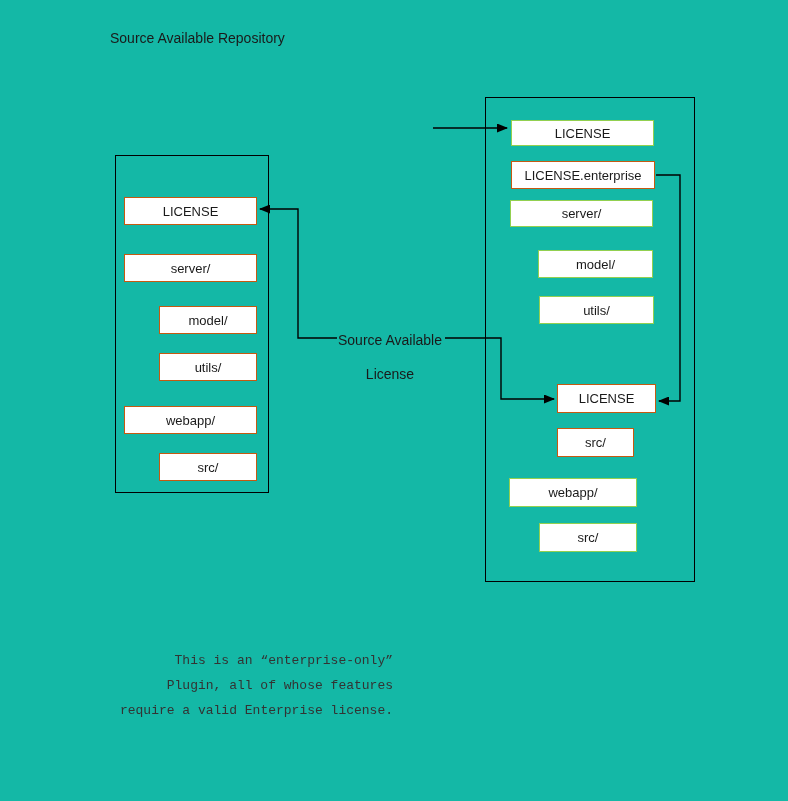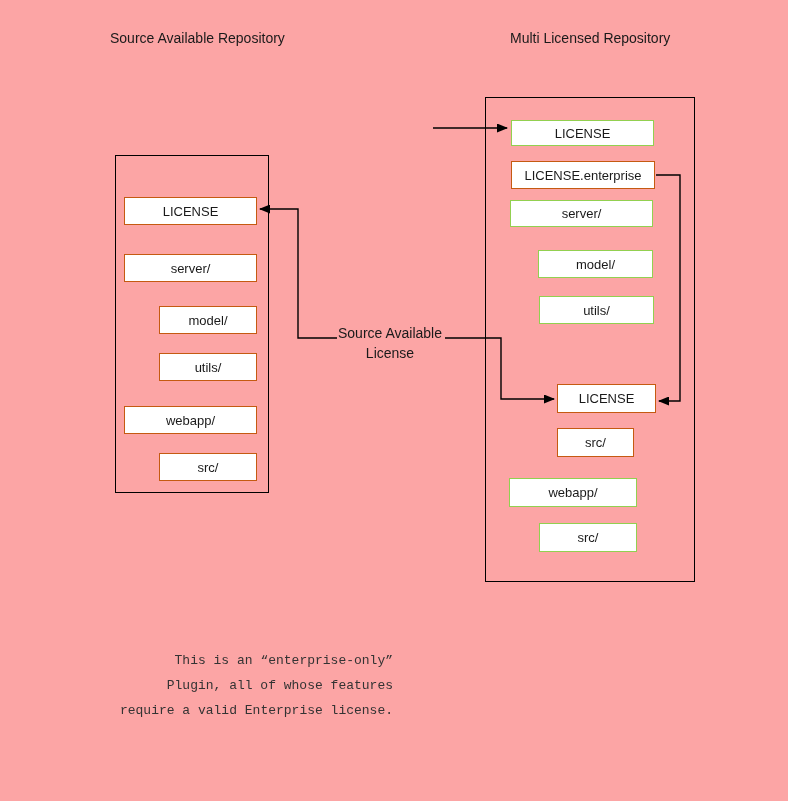--- a/index.html
+++ b/index.html
@@ -1,21 +1,21 @@
 <!DOCTYPE html>
 <html><head>
 <meta charset="utf-8">
 <style>
   * { margin: 0; padding: 0; box-sizing: border-box; }
   body { background: #ffffff; }
   .canvas {
     position: relative;
     width: 788px;
     height: 801px;
-    background: #fca5a5;
+    background: #14b8a6;
     font-family: "Liberation Sans", sans-serif;
     color: #1a1a1a;
     overflow: hidden;
   }
   .repo-title {
     position: absolute;
     font-size: 14px;
     line-height: 16px;
     white-space: nowrap;
     color: #1a1a1a;
@@ -37,21 +37,21 @@
   }
   .node.orange { border: 1.5px solid #C55A11; }
   .node.green  { border: 1.5px solid #92D050; }
   .arrow-label {
     position: absolute;
     font-size: 14px;
     line-height: 16px;
     color: #1a1a1a;
   }
   .arrow-label.right-align { text-align: right; }
-  .arrow-label.center { text-align: center; line-height: 20px; white-space: pre-line; }
+  .arrow-label.center { text-align: center; line-height: 34px; white-space: pre-line; }
   .caption {
     position: absolute;
     font-family: "Liberation Mono", monospace;
     font-size: 13px;
     line-height: 25px;
     white-space: pre-line;
     color: #333333;
     text-align: right;
   }
   svg.arrows {
@@ -82,21 +82,20 @@
     <line x1="433" y1="128" x2="507" y2="128" marker-end="url(#ah)"></line>
 
     <polyline points="337,338 298,338 298,209 260,209" marker-end="url(#ah)"></polyline>
 
     <polyline points="445,338 501,338 501,399 554,399" marker-end="url(#ah)"></polyline>
 
     <polyline points="656,175 680,175 680,401 659,401" marker-end="url(#ah)"></polyline>
   </svg>
 
   <div class="repo-title" style="left:110px; top:30px;">Source Available Repository</div>
-  <div class="repo-title" style="left:510px; top:30px;">Multi Licensed Repository</div>
 
   <div class="outer-box" style="left:115px; top:155px; width:154px; height:338px;"></div>
   <div class="node orange" style="left:124px; top:197px; width:133px; height:28px;">LICENSE</div>
   <div class="node orange" style="left:124px; top:254px; width:133px; height:28px;">server/</div>
   <div class="node orange" style="left:159px; top:306px; width:98px; height:28px;">model/</div>
   <div class="node orange" style="left:159px; top:353px; width:98px; height:28px;">utils/</div>
   <div class="node orange" style="left:124px; top:406px; width:133px; height:28px;">webapp/</div>
   <div class="node orange" style="left:159px; top:453px; width:98px; height:28px;">src/</div>
 
   <div class="outer-box" style="left:485px; top:97px; width:210px; height:485px;"></div>

